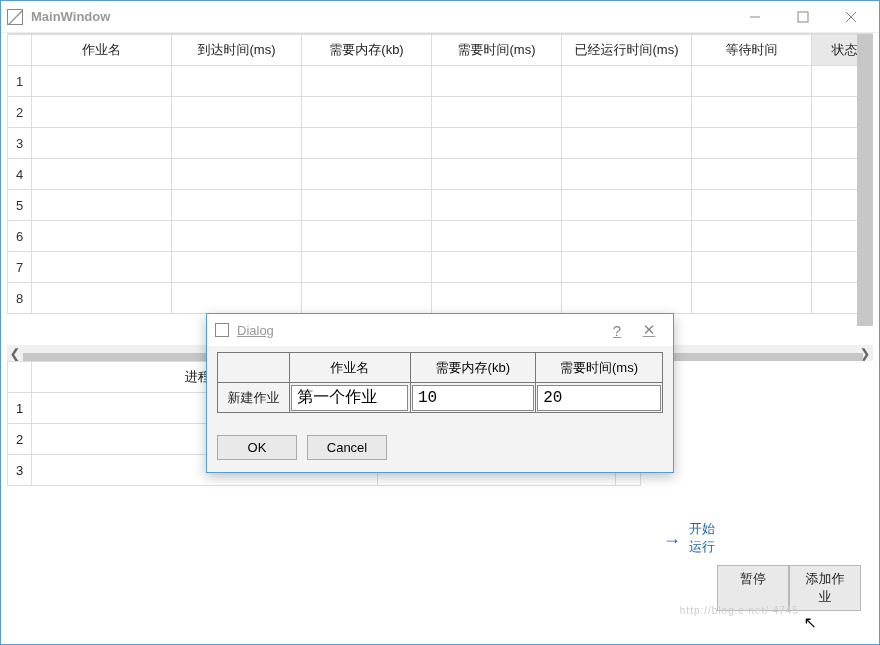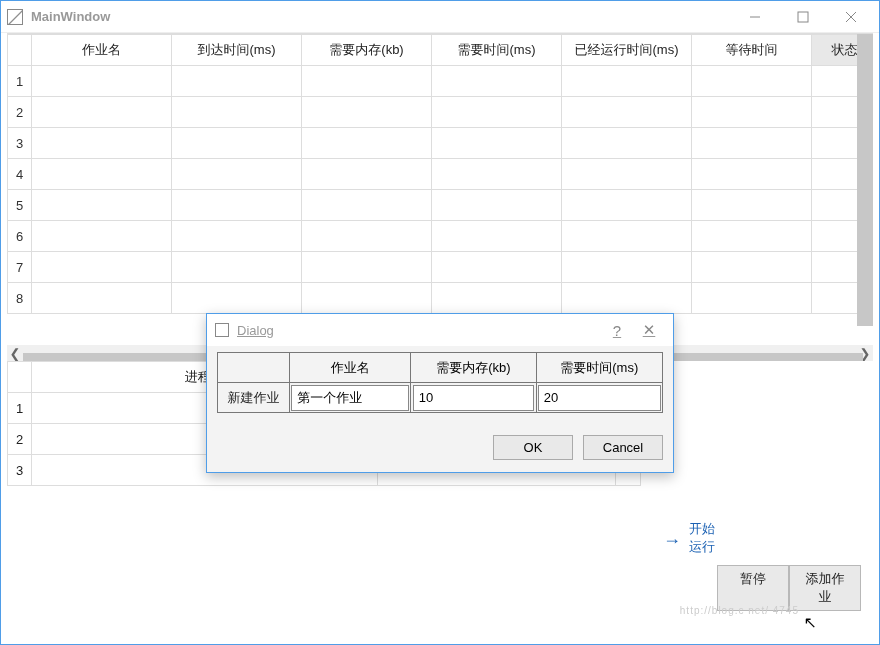--- a/index.html
+++ b/index.html
@@ -44,22 +44,22 @@
   
   .dialog { position:absolute; left:205px; top:280px; width:468px; background:#f3f3f3; border:1px solid #4f9de8; box-shadow:0 4px 12px rgba(0,0,0,.25); }
   .dialog .dlg-title { height:32px; display:flex; align-items:center; padding:0 8px; background:#fff; color:#999;text-decoration:underline; }
   .dlg-icon { width:14px; height:14px; border:1px solid #888; margin-right:8px; }
   .dlg-title .spacer { flex:1; }
   .dlg-help, .dlg-close { width:32px; text-align:center; color:#888; font-size:15px; }
   .dlg-body { padding:6px 10px 12px 10px; }
   .dlg-table { border-collapse:collapse; width:100%; }
   .dlg-table th, .dlg-table td { border:1px solid #777; padding:0; text-align:center; font-weight:normal; height:30px; }
   .dlg-table th.first, .dlg-table td.first { width:72px; color:#222; }
-  .dlg-input { width:98%; height:26px; border:1px solid #888; padding:2px 5px; font-size:13px; }
-  .dlg-btns { display:flex; justify-content:flex-end; gap:10px; padding:10px 10px 12px; }
+  .dlg-input { width:98%; height:26px; border:1px solid #888; padding:2px 5px; font-size:16px;font-family:Liberation Mono, monospace; }
+  .dlg-btns { display:flex; gap:10px; padding:10px 10px 12px; }
   .dlg-btn { min-width:80px; padding:4px 12px; background:#e9e9e9; border:1px solid #aaa; text-align:center; }
 
   .watermark { position:absolute; right:80px; bottom:28px; color:#ccc; font-size:10px; letter-spacing:1px; pointer-events:none;text-align:center; }
   .cursor { position:absolute; right:62px; bottom:12px; font-size:16px; pointer-events:none; }
 </style>
 </head>
 <body>
 
 <div class="window">
 

